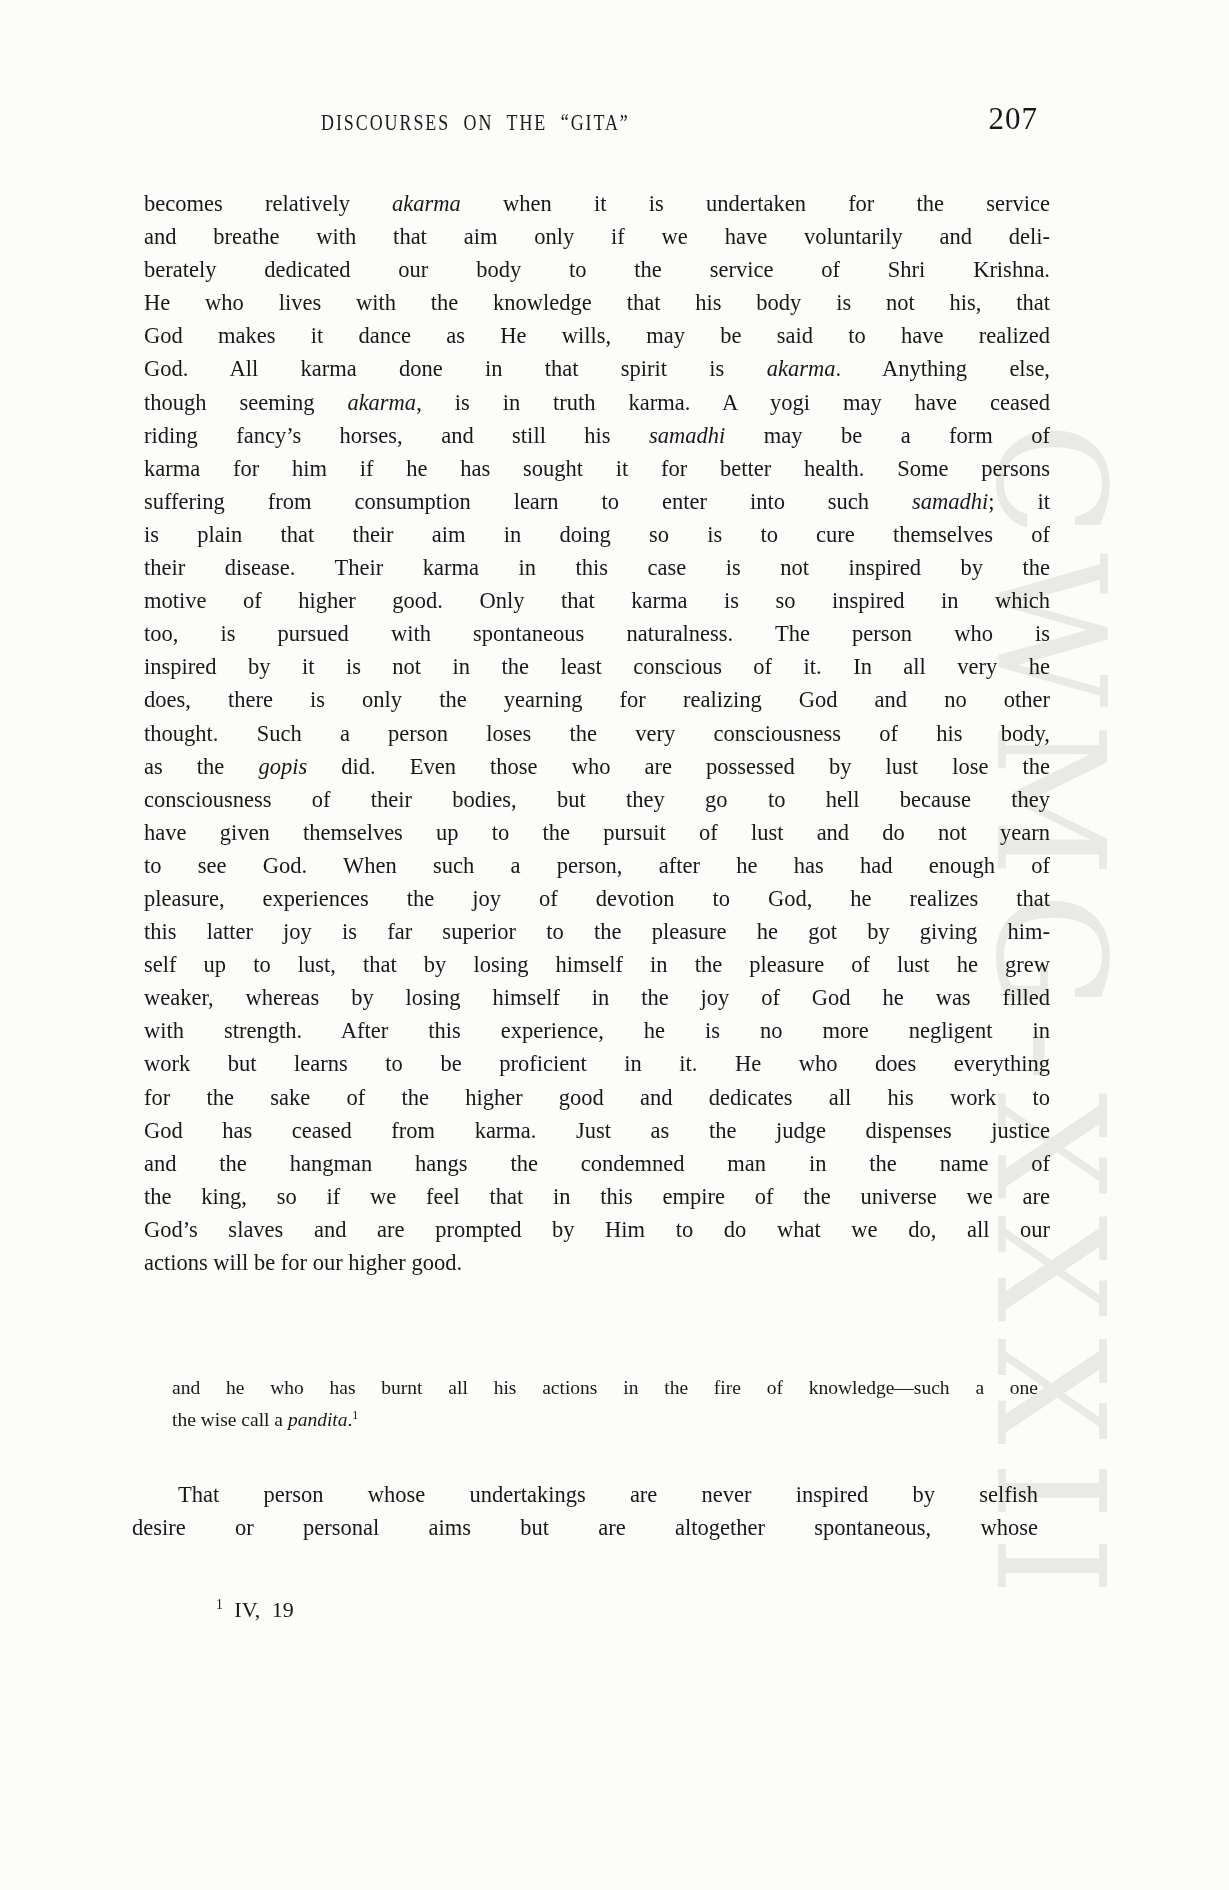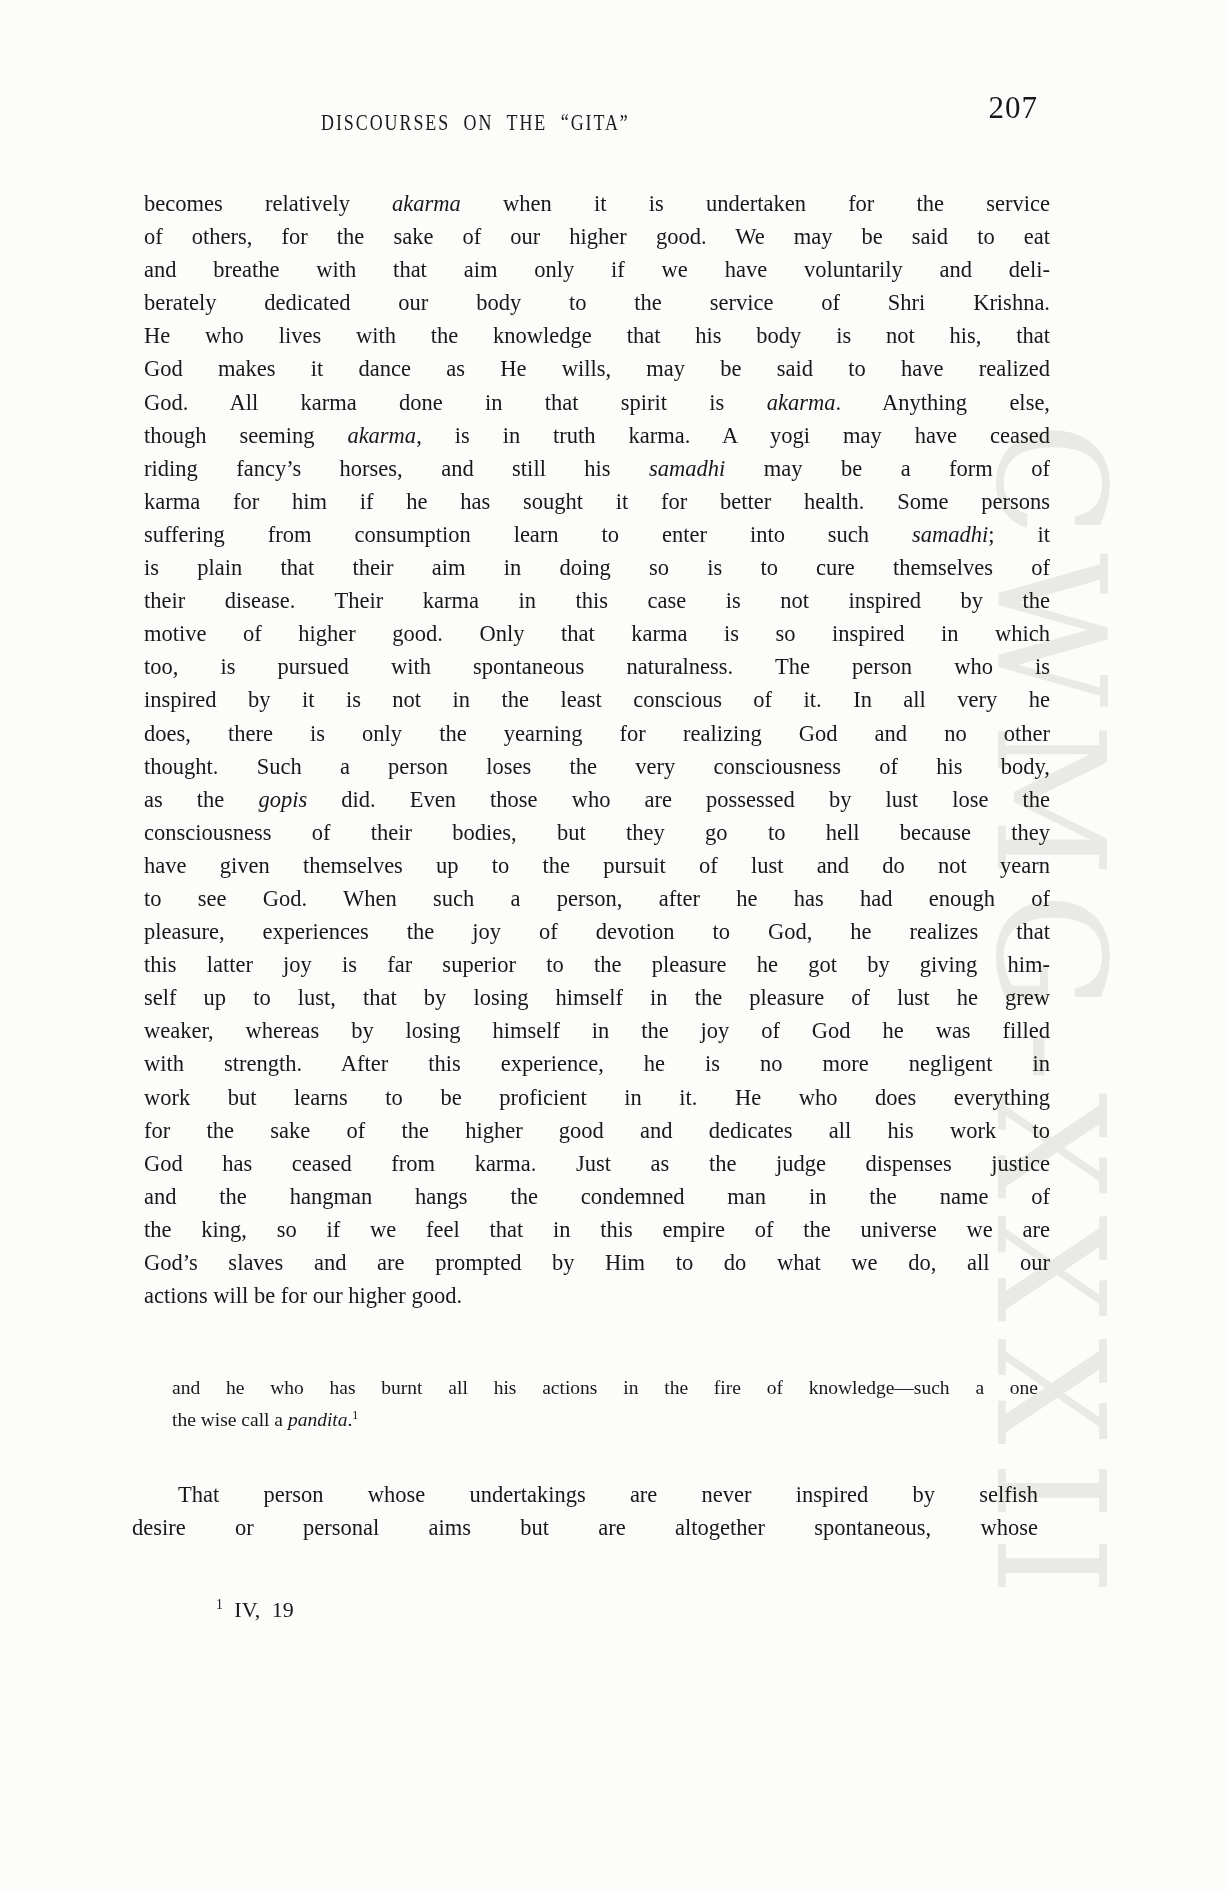--- a/index.html
+++ b/index.html
@@ -43,21 +43,21 @@
     display: inline-block;
     transform: scale(0.78, 1);
     transform-origin: left top;
     font-size: 23px;
     letter-spacing: 2.5px;
     word-spacing: 9px;
     color: #1a1a1a;
   }
   .page-number {
     position: absolute;
-    top: 90px;
+    top: 101px;
     left: 908px;
     width: 130px;
     text-align: right;
     font-size: 31px;
     letter-spacing: 1px;
     z-index: 1;
   }
   
   .textblock {
     position: absolute;
@@ -118,21 +118,20 @@
   <div class="watermark">CWMG-XXXII</div>
 
   <div class="running-head">
     <span class="title-inner">DISCOURSES ON THE “GITA”</span>
   </div>
 
   <div class="page-number">207</div>
 
   <div class="textblock main-paragraph">
       <div class="line"><span>becomes relatively </span><em>akarma</em><span> when it is undertaken for the service</span></div>
-      <div class="line"><span>of others, for the sake of our higher good. We may be said to eat</span></div>
       <div class="line"><span>and breathe with that aim only if we have voluntarily and deli-</span></div>
       <div class="line"><span>berately dedicated our body to the service of Shri Krishna.</span></div>
       <div class="line"><span>He who lives with the knowledge that his body is not his, that</span></div>
       <div class="line"><span>God makes it dance as He wills, may be said to have realized</span></div>
       <div class="line"><span>God. All karma done in that spirit is </span><em>akarma</em><span>. Anything else,</span></div>
       <div class="line"><span>though seeming </span><em>akarma</em><span>, is in truth karma. A yogi may have ceased</span></div>
       <div class="line"><span>riding fancy’s horses, and still his </span><em>samadhi</em><span> may be a form of</span></div>
       <div class="line"><span>karma for him if he has sought it for better health. Some persons</span></div>
       <div class="line"><span>suffering from consumption learn to enter into such </span><em>samadhi</em><span>; it</span></div>
       <div class="line"><span>is plain that their aim in doing so is to cure themselves of</span></div>

